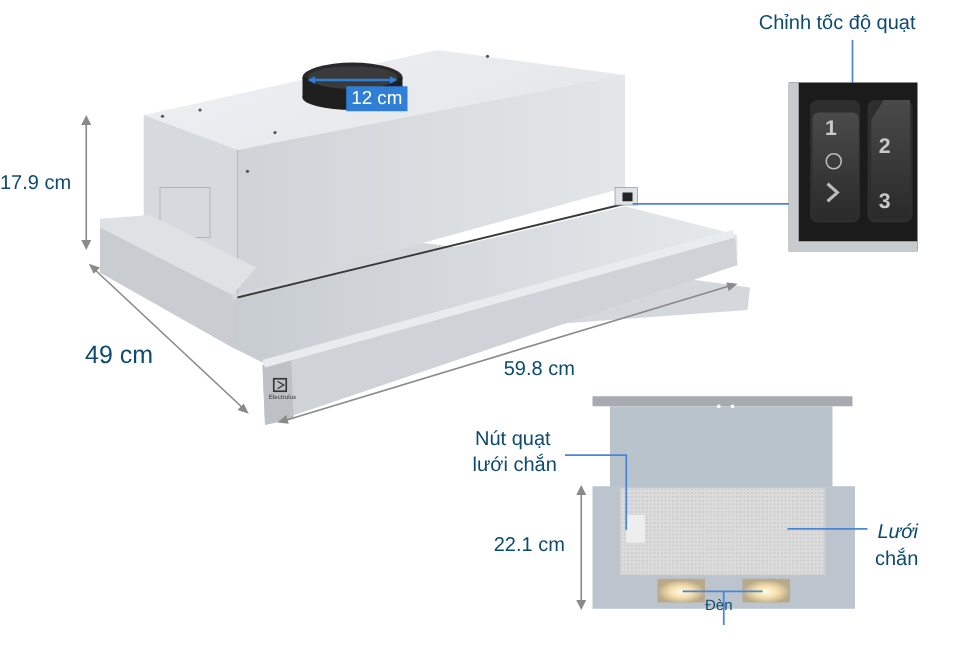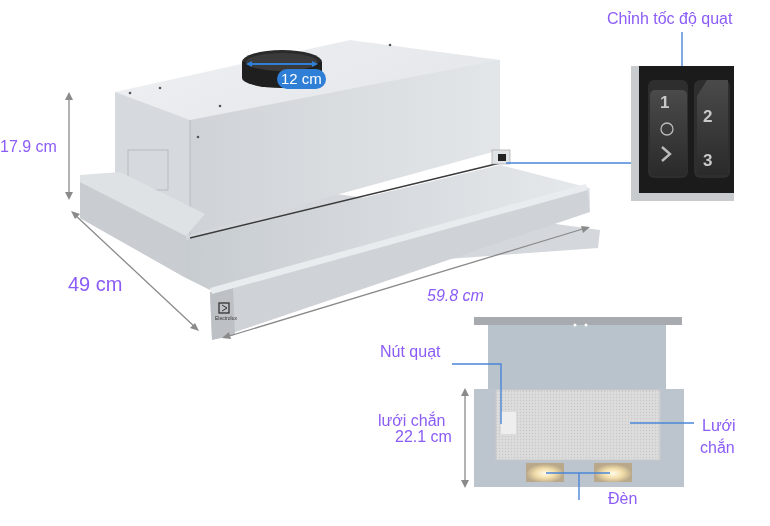--- a/index.html
+++ b/index.html
@@ -1,21 +1,21 @@
 <!DOCTYPE html>
 <html><head>
 <meta charset="utf-8">
 <style>
   html, body { margin:0; padding:0; background:#ffffff; }
   body { width:770px; height:526px; position:relative; overflow:hidden;
          font-family:"Liberation Sans", sans-serif; color:#6b6b6b; }
-  .lbl { position:absolute; font-size:15px; color:#8b5cf6; white-space:nowrap; line-height:18px; }
+  .lbl { position:absolute; font-size:15px; color:#0c4a6e; white-space:nowrap; line-height:18px; }
   svg.scene { position:absolute; left:0; top:0; }
   .badge { position:absolute; background:#2f7fd6; color:#fff; font-size:15px;
-           padding:1px 4px; line-height:18px;border-radius:10px; }
+           padding:1px 4px; line-height:18px; }
 </style>
 </head>
 <body>
 
 <svg class="scene" width="770" height="526" viewBox="0 0 770 526">
   <defs>
     <linearGradient id="boxTop" x1="0" y1="0" x2="1" y2="1">
       <stop offset="0" stop-color="#eef0f2"></stop>
         <stop offset="1" stop-color="#dfe2e5"></stop>
     </linearGradient>
@@ -144,27 +144,27 @@
 
   <g stroke="#8a8a8a" stroke-width="1.3" fill="#8a8a8a">
     <line x1="465" y1="392" x2="465" y2="484"></line>
     <polygon points="465,388 461,396 469,396" stroke="none"></polygon>
     <polygon points="465,488 461,480 469,480" stroke="none"></polygon>
   </g>
 </svg>
 
 <div class="lbl" style="left:0;top:138px;font-size:16px;">17.9 cm</div>
 <div class="lbl" style="left:68px;top:275px;font-size:20px;">49 cm</div>
-<div class="lbl" style="left:427px;top:287px;font-size:16px;font-style:italic;">59.8 cm</div>
+<div class="lbl" style="left:403px;top:287px;font-size:16px;">59.8 cm</div>
 <div class="badge" style="left:277px;top:69px;">12 cm</div>
 <div class="lbl" style="left:215px;top:315px;font-size:5px;color:#333;line-height:6px;">Electrolux</div>
 
 <div class="lbl" style="left:607px;top:10px;font-size:16px;">Chỉnh tốc độ quạt</div>
 <div class="lbl" style="left:660px;top:94px;font-size:17px;font-weight:bold;color:#c9c9c9;">1</div>
 <div class="lbl" style="left:703px;top:108px;font-size:17px;font-weight:bold;color:#c9c9c9;">2</div>
 <div class="lbl" style="left:703px;top:152px;font-size:17px;font-weight:bold;color:#c9c9c9;">3</div>
 
 <div class="lbl" style="left:380px;top:343px;font-size:16px;">Nút quạt</div>
-<div class="lbl" style="left:378px;top:364px;font-size:16px;margin-top:48px;">lưới chắn</div>
+<div class="lbl" style="left:378px;top:364px;font-size:16px;">lưới chắn</div>
 <div class="lbl" style="left:395px;top:428px;font-size:16px;">22.1 cm</div>
-<div class="lbl" style="left:702px;top:417px;font-size:16px;">Lưới</div>
+<div class="lbl" style="left:702px;top:417px;font-size:16px;font-style:italic;">Lưới</div>
 <div class="lbl" style="left:700px;top:439px;font-size:16px;">chắn</div>
-<div class="lbl" style="left:564px;top:490px;font-size:16px;margin-left:44px;">Đèn</div>
+<div class="lbl" style="left:564px;top:475px;font-size:12px;">Đèn</div>
 
 </body></html>

